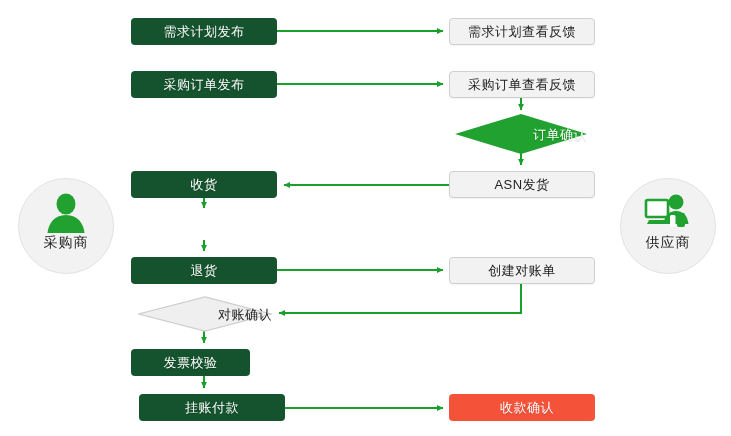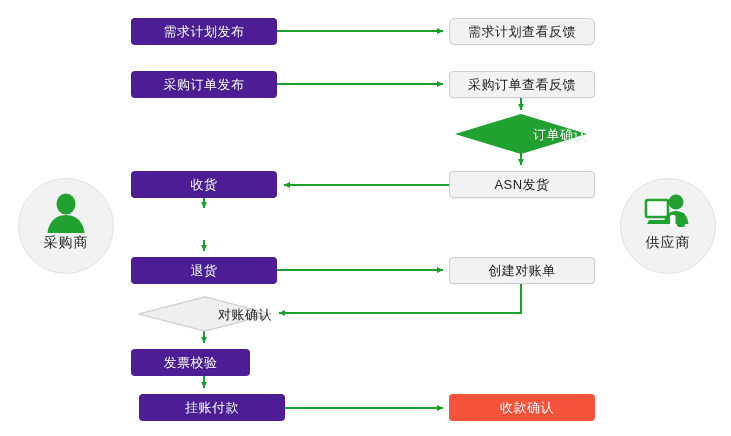--- a/index.html
+++ b/index.html
@@ -32,21 +32,21 @@
     display: flex;
     align-items: center;
     justify-content: center;
     font-size: 13px;
     line-height: 1;
     letter-spacing: 0.5px;
     white-space: nowrap;
     user-select: none;
   }
   .node-green {
-    background: #4c1d95;
+    background: #14532d;
     color: #ffffff;
     border-radius: 4px;
     text-shadow: 0 1px 1px rgba(0,0,0,0.22);
   }
   .node-grey {
     background: #f2f2f2;
     color: #222222;
     border: 1px solid #cfcfcf;
     border-radius: 4px;
     box-shadow: 0 1px 1px rgba(0,0,0,0.05);
@@ -182,21 +182,21 @@
       <rect x="26" y="22" width="5.5" height="12" rx="1.5" fill="#ffffff"></rect>
       <rect x="33" y="20" width="8" height="14" rx="2" fill="#21a12f"></rect>
     </svg>
     <div class="actor-label">供应商</div>
   </div>
 
   <div class="node node-green" style="left:131px; top:18px; width:146px; height:27px;">
     <span>需求计划发布</span>
   </div>
 
-  <div class="node node-grey" style="left:449px; top:18px; width:146px; height:27px;border-radius:6px;">
+  <div class="node node-grey" style="left:449px; top:18px; width:146px; height:27px;">
     <span>需求计划查看反馈</span>
   </div>
 
   <div class="node node-green" style="left:131px; top:71px; width:146px; height:27px;">
     <span>采购订单发布</span>
   </div>
 
   <div class="node node-grey" style="left:449px; top:71px; width:146px; height:27px;">
     <span>采购订单查看反馈</span>
   </div>

